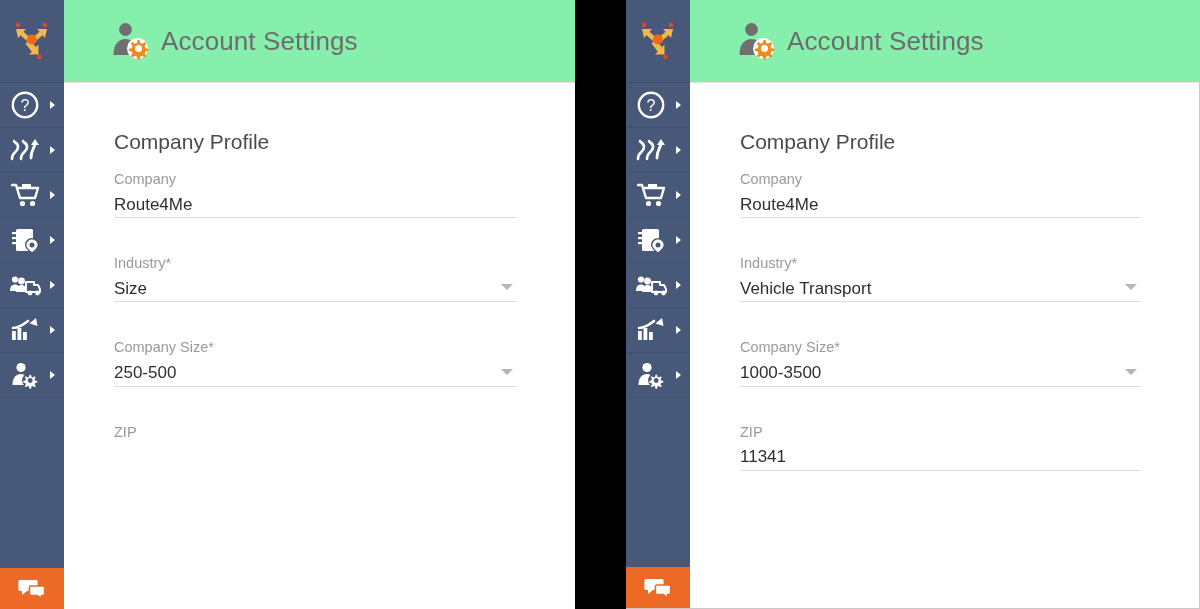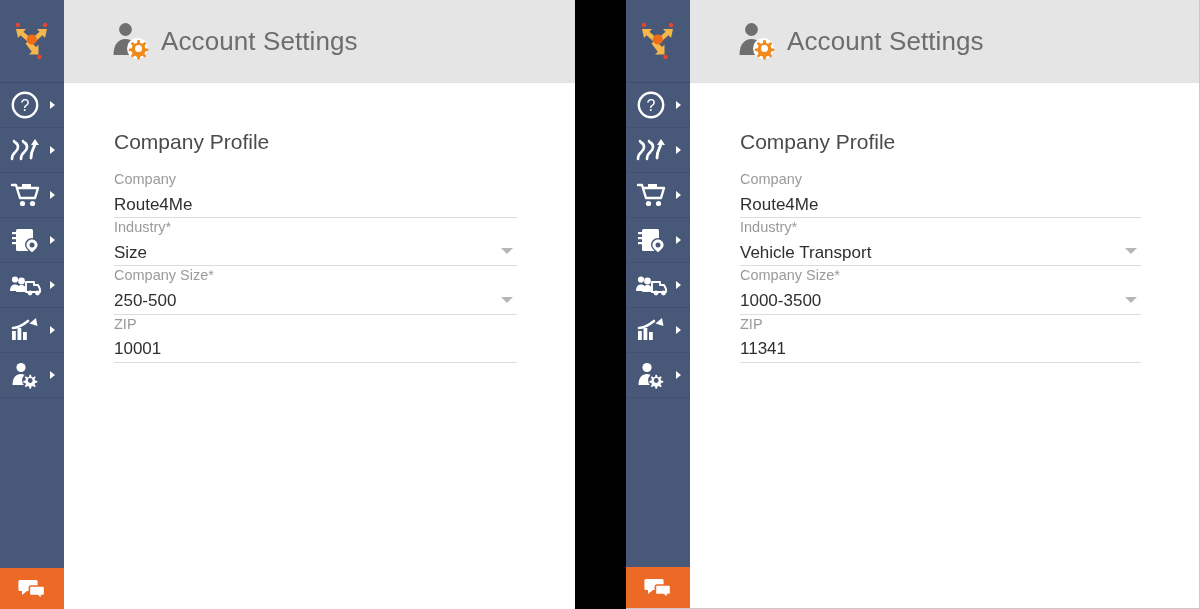--- a/index.html
+++ b/index.html
@@ -86,21 +86,21 @@
     flex-direction: column;
     min-width: 0;
   }
   .topbar {
     height: 83px;
     min-height: 83px;
     border-bottom: 1px solid #e2e2e2;
     display: flex;
     align-items: center;
     padding-left: 46px;
-    background: #e5e5e5;
+    background: #86efac;
   }
   .topbar-ico { width: 42px; height: 42px; margin-right: 9px; flex: none; }
   .topbar-title {
     font-size: 26px;
     color: #6d6d6d;
     font-weight: 400;
     letter-spacing: .1px;
     white-space: nowrap;
   }
 
@@ -110,21 +110,21 @@
     padding: 47px 0 0 50px;
     min-width: 0;
   }
   .section-title {
     font-size: 21px;
     color: #4b4b4b;
     font-weight: 400;
     margin-bottom: 16px;
   }
   .form { width: 404px; max-width: calc(100% - 58px); }
-  .field { position: relative; }
+  .field { margin-bottom: 36px; position: relative; }
   .field:last-child { margin-bottom: 8px; }
   .field-label {
     font-size: 14.5px;
     color: #9a9a9a;
     font-weight: 400;
     line-height: 1.35;
     margin-bottom: 3px;
   }
   .field-value {
     font-size: 17px;
@@ -302,21 +302,20 @@
           </div>
 
           <div class="field">
             <div class="field-label">Company Size*</div>
             <div class="field-value">250-500</div>
             <span class="caret"></span>
           </div>
 
           <div class="field">
             <div class="field-label">ZIP</div>
-            <div class="field-value">10001</div>
           </div>
 
         </div>
       </div>
     </div>
   </div>
 
   <div class="panel panel-right">
 
     <div class="sidebar">

